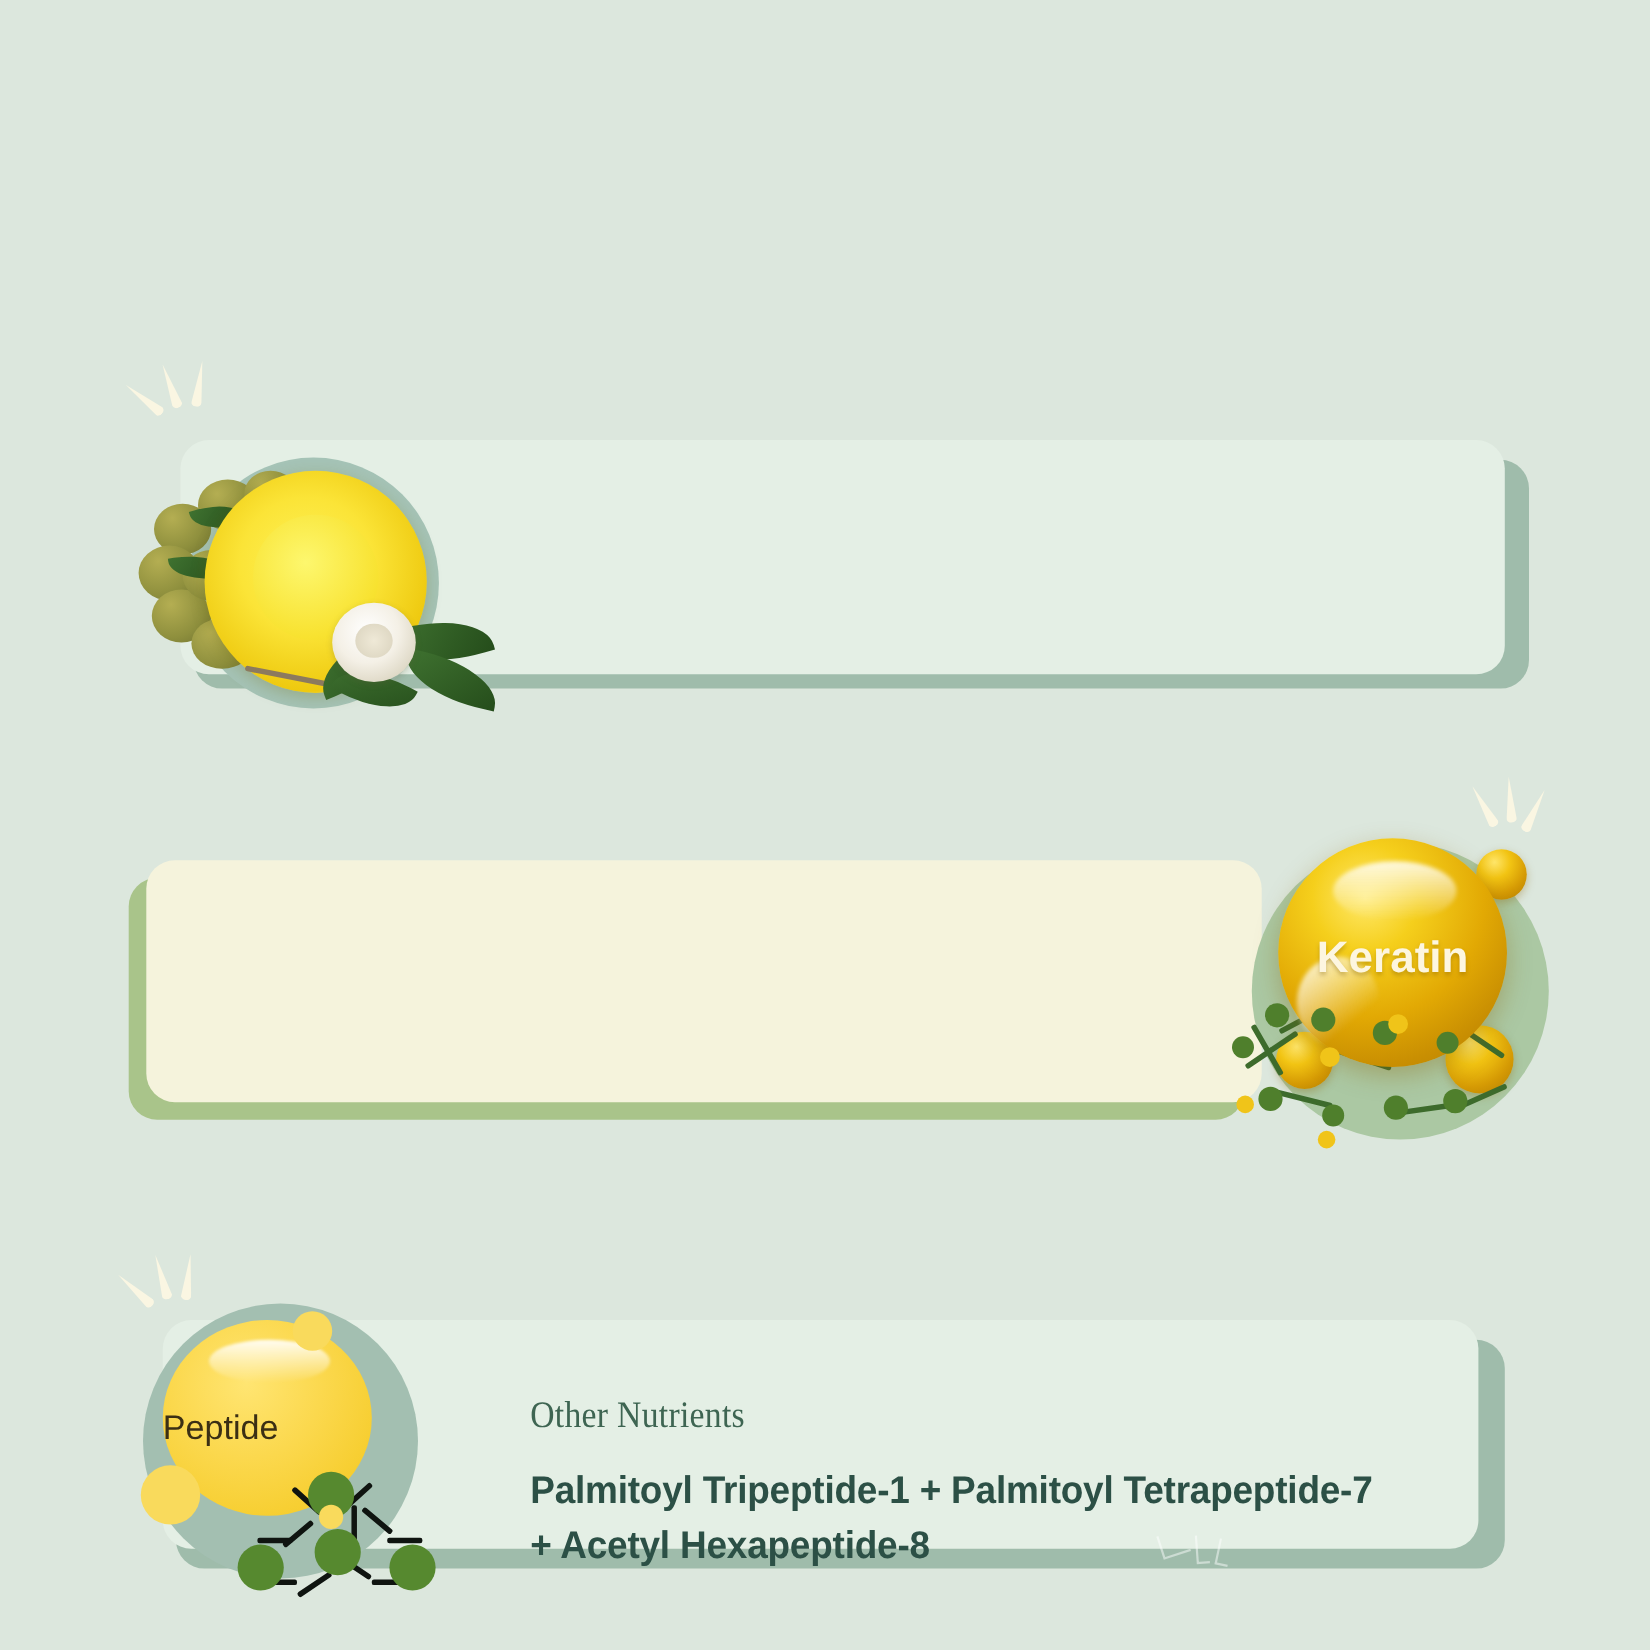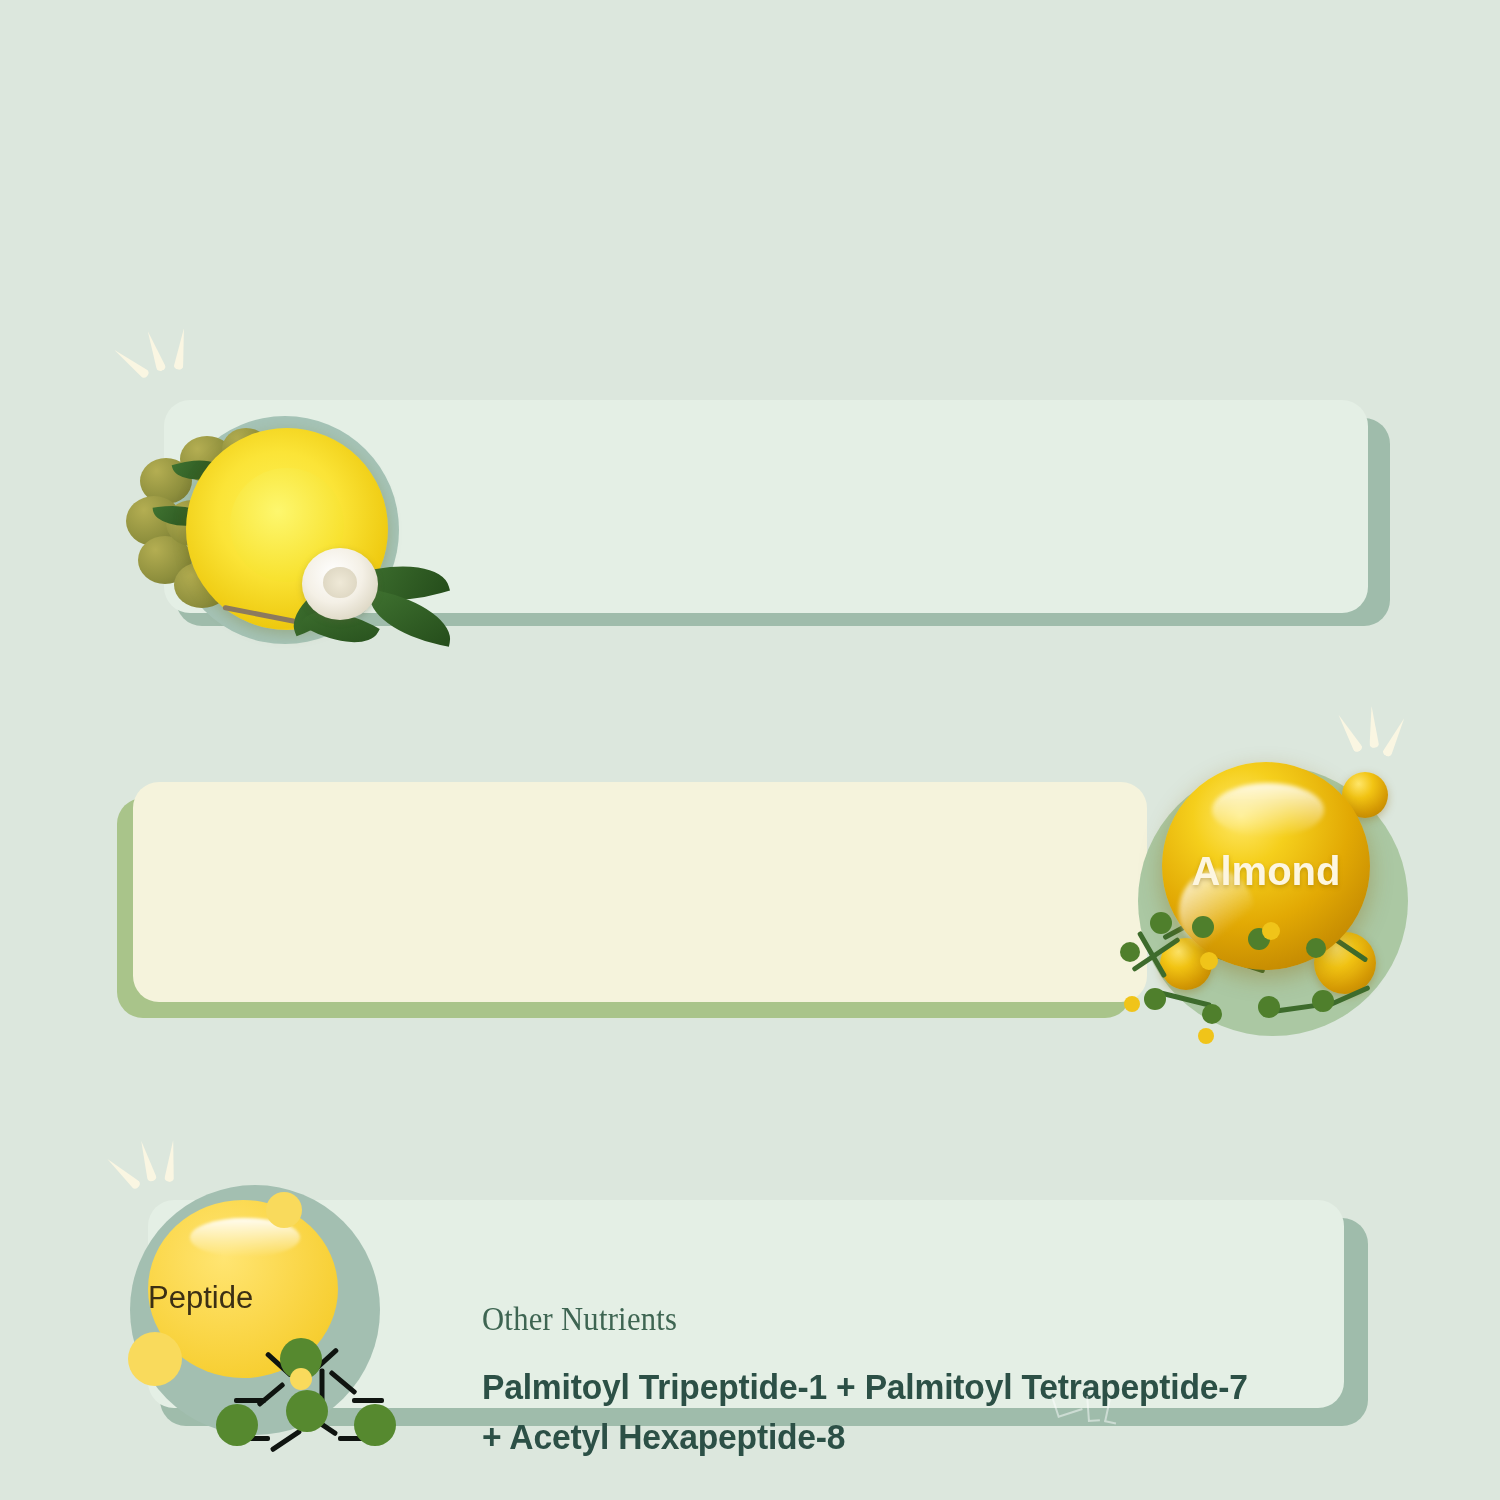--- a/index.html
+++ b/index.html
@@ -90,21 +90,21 @@
 
   
   #card3-shadow {
     left:160px; top:1218px; width:1208px; height:208px;
     background:#9fbcab;
   }
   #card3-body {
     left:148px; top:1200px; width:1196px; height:208px;
     background:#e4efe5;
   }
-  #card3-text { position:absolute; left:482px; top:1300px; z-index:6; }
+  #card3-text { position:absolute; left:482px; top:1268px; z-index:6; }
   #card3-text .sub { margin-bottom:24px; }
   #card3-text .main { width:800px; }
 
   
   .graphic { position:absolute; z-index:5; }
 
   
   .sparkle { position:absolute; }
   .spark-ray {
     position:absolute;
@@ -340,21 +340,21 @@
     <div class="mol-node mol-node-g" style="left:214px; top:290px; width:22px; height:22px;"></div>
     <div class="mol-node mol-node-y" style="left:100px; top:328px; width:16px; height:16px;"></div>
 
     <div class="mini-sphere" style="left:62px;  top:238px; width:52px; height:52px;"></div>
     <div class="mini-sphere" style="left:244px; top:72px;  width:46px; height:46px;"></div>
     <div class="mini-sphere" style="left:216px; top:232px; width:62px; height:62px;"></div>
 
     <div id="protein-sphere">
       <div class="hl-top"></div>
       <div class="hl-arc"></div>
-      <div id="protein-label">Almond</div>
+      <div id="protein-label">Keratin</div>
     </div>
   </div>
 
   <div class="card-shadow" id="card3-shadow"></div>
   <div class="card-body" id="card3-body"></div>
 
   <div class="sparkle" style="left:118px; top:1134px; width:80px; height:56px; z-index:7;">
     <div class="spark-ray" style="left:0px;  top:18px; transform:rotate(-48deg);"></div>
     <div class="spark-ray" style="left:24px; top:6px;  transform:rotate(-16deg);"></div>
     <div class="spark-ray" style="left:48px; top:6px;  transform:rotate(6deg);"></div>

